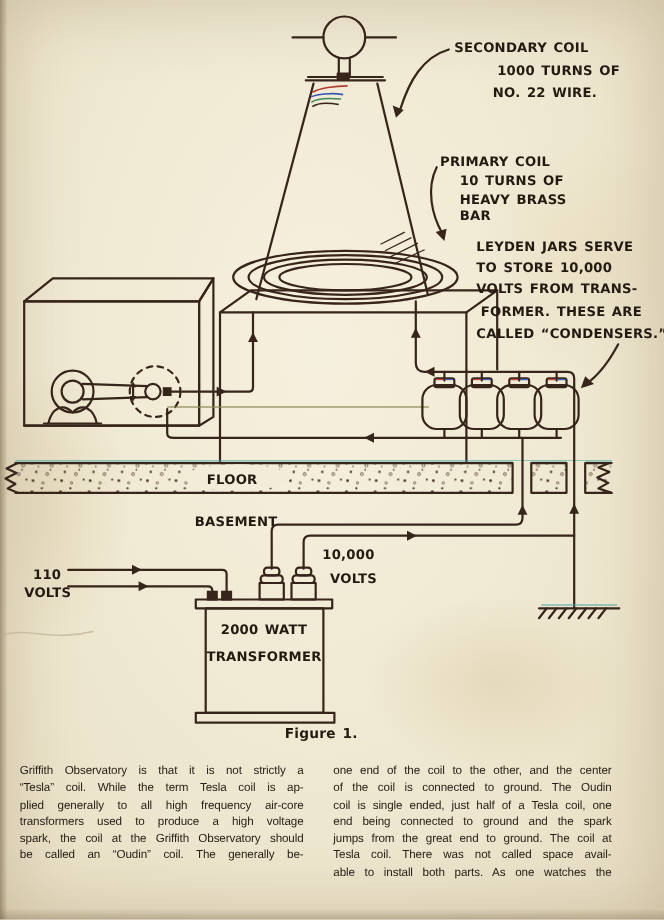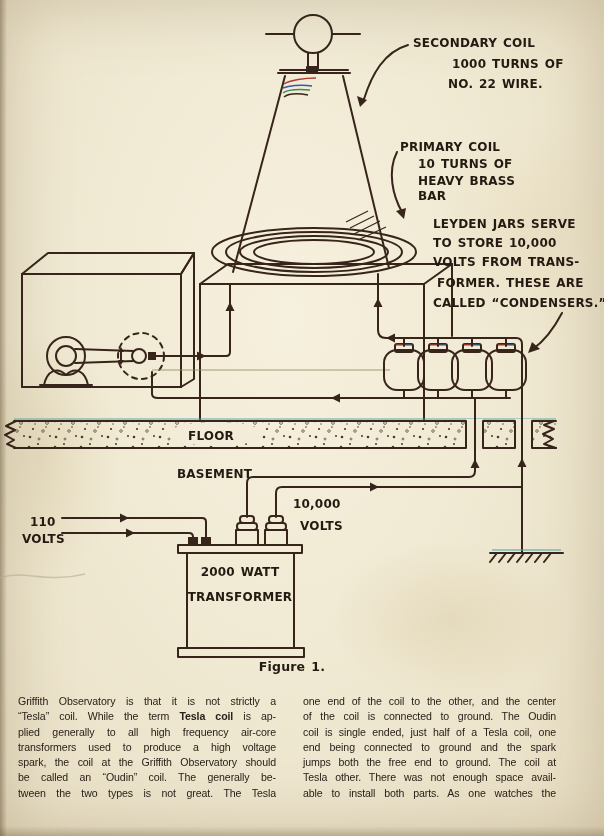--- a/index.html
+++ b/index.html
@@ -21,21 +21,21 @@
   .ink{stroke:#37241a;fill:none;stroke-width:2;stroke-linecap:round;stroke-linejoin:round;}
   .inkfill{fill:#37241a;stroke:none;}
   .dlabel{fill:#241a12;font-family:"DejaVu Sans",sans-serif;font-weight:bold;
     font-size:12px;letter-spacing:0.2px;word-spacing:1.5px;}
   .cap{font-size:12.5px;}
   .bodycol{position:absolute;top:694px;color:#2a211a;font-size:10.6px;line-height:15.3px;
     letter-spacing:-0.1px;}
   .col-left{left:18px;width:258px;}
   .col-right{left:303px;width:253px;}
   .tline{text-align:justify;text-align-last:justify;height:15.3px;}
-  .tline b{font-weight:bold;}
+  .tline b{font-weight:normal;}
 </style>
 </head>
 <body>
 
 <div class="page">
   <div class="stain1"></div>
   <div class="stain2"></div>
   <div class="stain3"></div>
   <div class="edgeL"></div>
   <div class="edgeB"></div>
@@ -247,25 +247,24 @@
     <path d="M0,578 C25,569 45,584 85,574" stroke="#b9ac8f" stroke-width="1.5" fill="none" opacity="0.6"></path>
   </svg>
 
   <div class="bodycol col-left">
     <div class="tline">Griffith Observatory is that it is not strictly a</div>
     <div class="tline"><span>“Tesla” coil.  While the term </span><b>Tesla coil</b><span> is ap-</span></div>
     <div class="tline">plied generally to all high frequency air-core</div>
     <div class="tline">transformers used to produce a high voltage</div>
     <div class="tline">spark, the coil at the Griffith Observatory should</div>
     <div class="tline">be called an “Oudin” coil.  The generally be-</div>
-    <div class="tline">tween the two types is not great.  The Tesla</div>
   </div>
 
   <div class="bodycol col-right">
     <div class="tline">one end of the coil to the other, and the center</div>
     <div class="tline">of the coil is connected to ground.  The Oudin</div>
     <div class="tline">coil is single ended, just half of a Tesla coil, one</div>
     <div class="tline">end being connected to ground and the spark</div>
-    <div class="tline">jumps both the free end to ground.  The coil at</div>
-    <div class="tline">Tesla other.  There was not enough space avail-</div>
+    <div class="tline">jumps from the great end to ground.  The coil at</div>
+    <div class="tline">Tesla coil.  There was not called space avail-</div>
     <div class="tline">able to install both parts.  As one watches the</div>
   </div>
 </div>
 
 </body></html>

